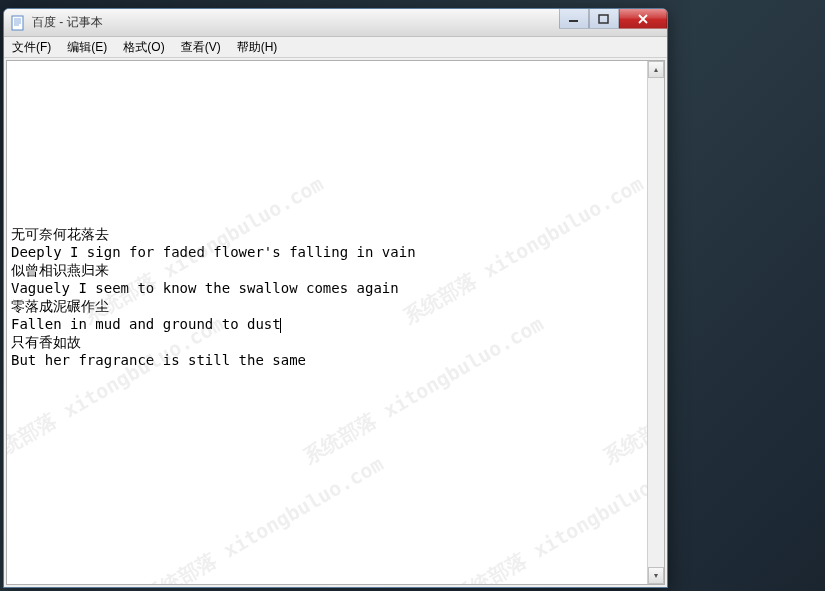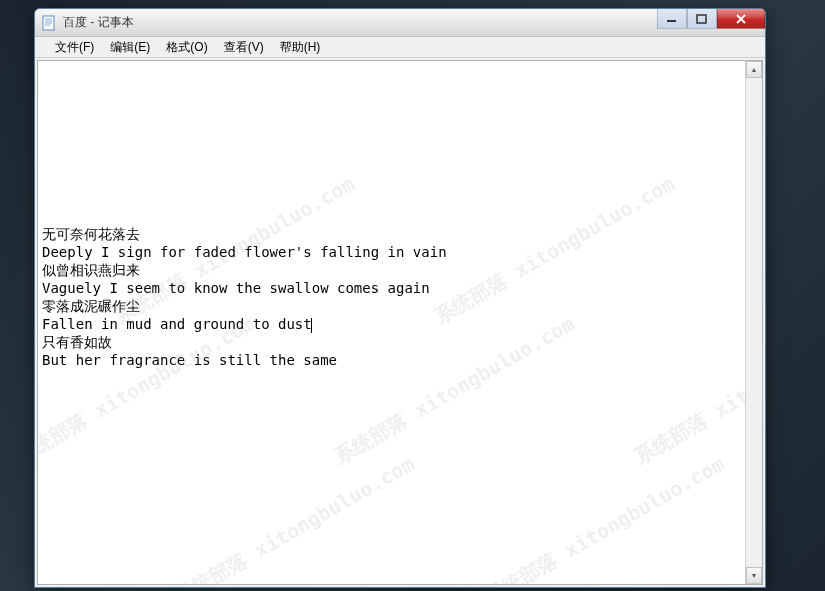--- a/index.html
+++ b/index.html
@@ -13,29 +13,28 @@
     }
     .desktop-bg {
       position: absolute;
       inset: 0;
       background: linear-gradient(135deg, #1a2530 0%, #2a3a45 50%, #1a2530 100%);
     }
     .window {
       position: absolute;
       top: 8px;
       left: 3px;
-      width: 732px;
+      width: 665px;
       height: 580px;
       background: #f0f0f0;
       border: 1px solid #5a7a9a;
       border-radius: 6px 6px 0 0;
       box-shadow: 0 4px 20px rgba(0,0,0,0.5);
       display: flex;
       flex-direction: column;
-      margin-left: 31px;
     }
     .titlebar {
       height: 28px;
       background: linear-gradient(to bottom, #f8f8f8 0%, #e8e8e8 50%, #d8d8d8 100%);
       border-bottom: 1px solid #c0c0c0;
       border-radius: 5px 5px 0 0;
       display: flex;
       align-items: center;
       padding-left: 6px;
       position: relative;
@@ -78,21 +77,21 @@
       background: linear-gradient(to bottom, #e89090 0%, #d04848 45%, #c82828 55%, #b02020 100%);
       border-radius: 0 4px 0 0;
     }
     .win-btn svg { width: 12px; height: 10px; }
     .menubar {
       height: 21px;
       background: #f0f0f0;
       border-bottom: 1px solid #d0d0d0;
       display: flex;
       align-items: center;
-      padding-left: 12px;
+      padding-left: 0;
       font-size: 12px;
     }
     .menu-item {
       padding: 2px 8px;
       cursor: pointer;
       color: #000;
     }
     .editor-wrap {
       flex: 1;
       margin: 2px;

